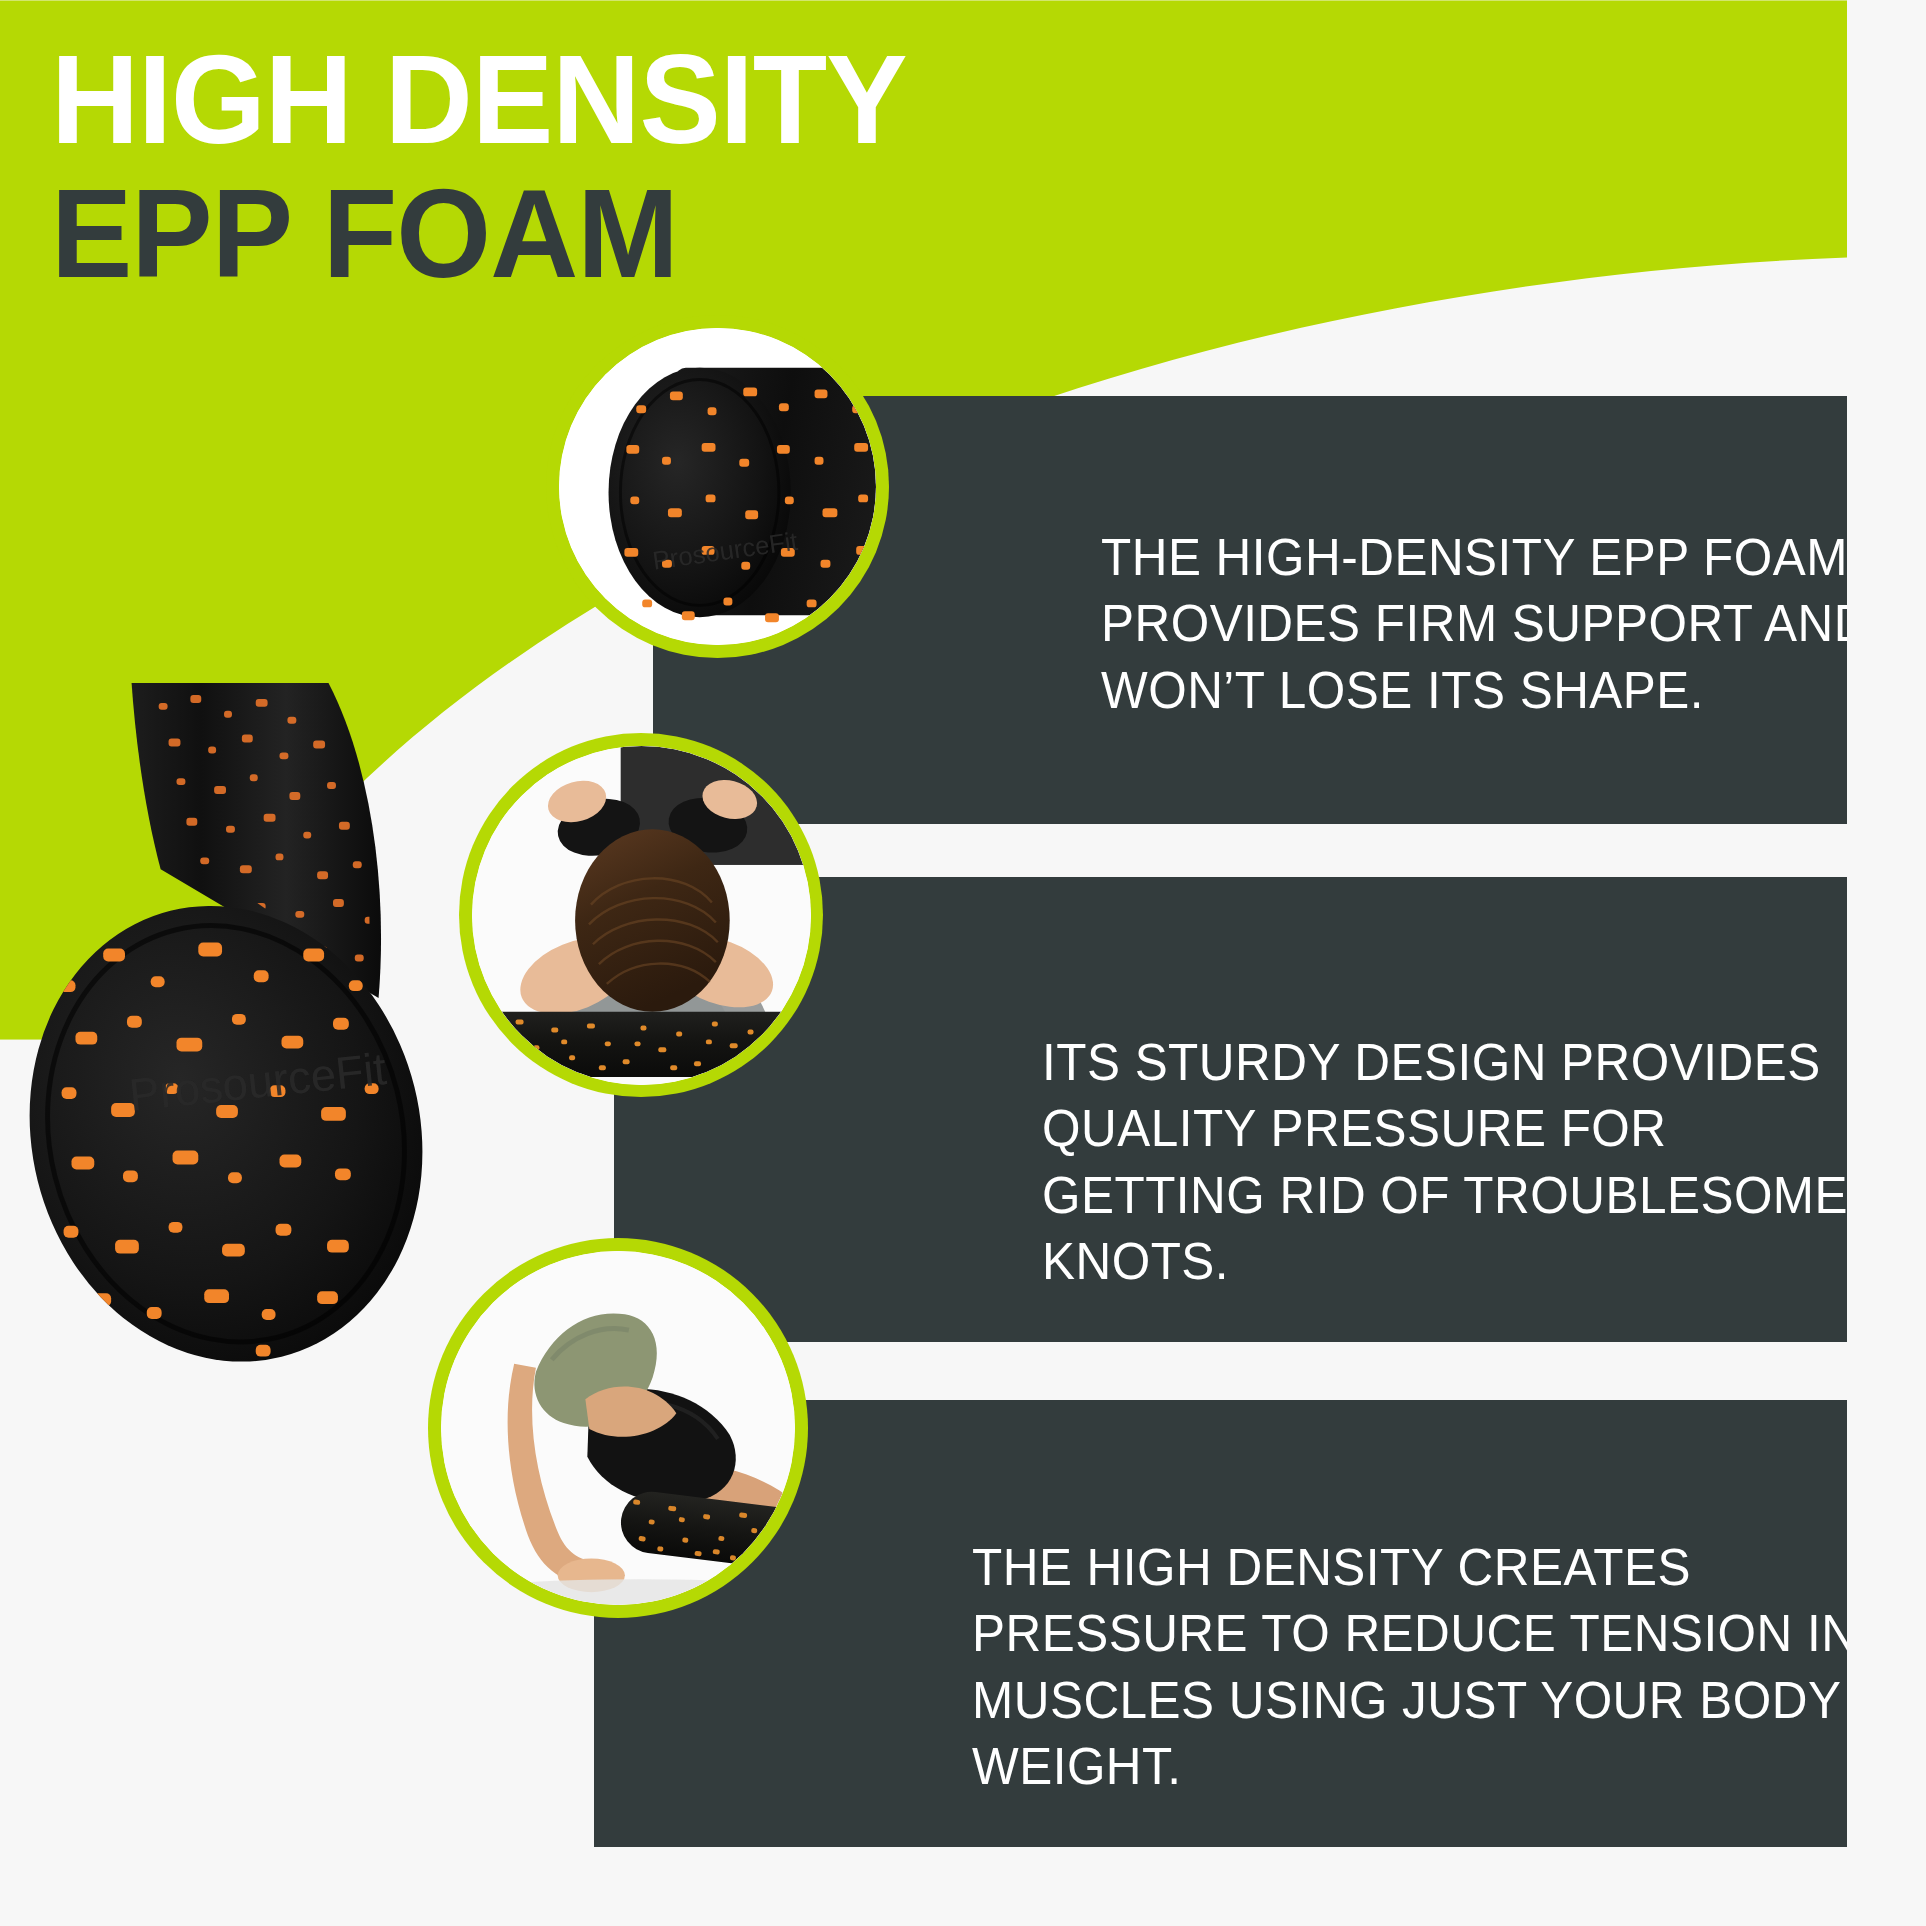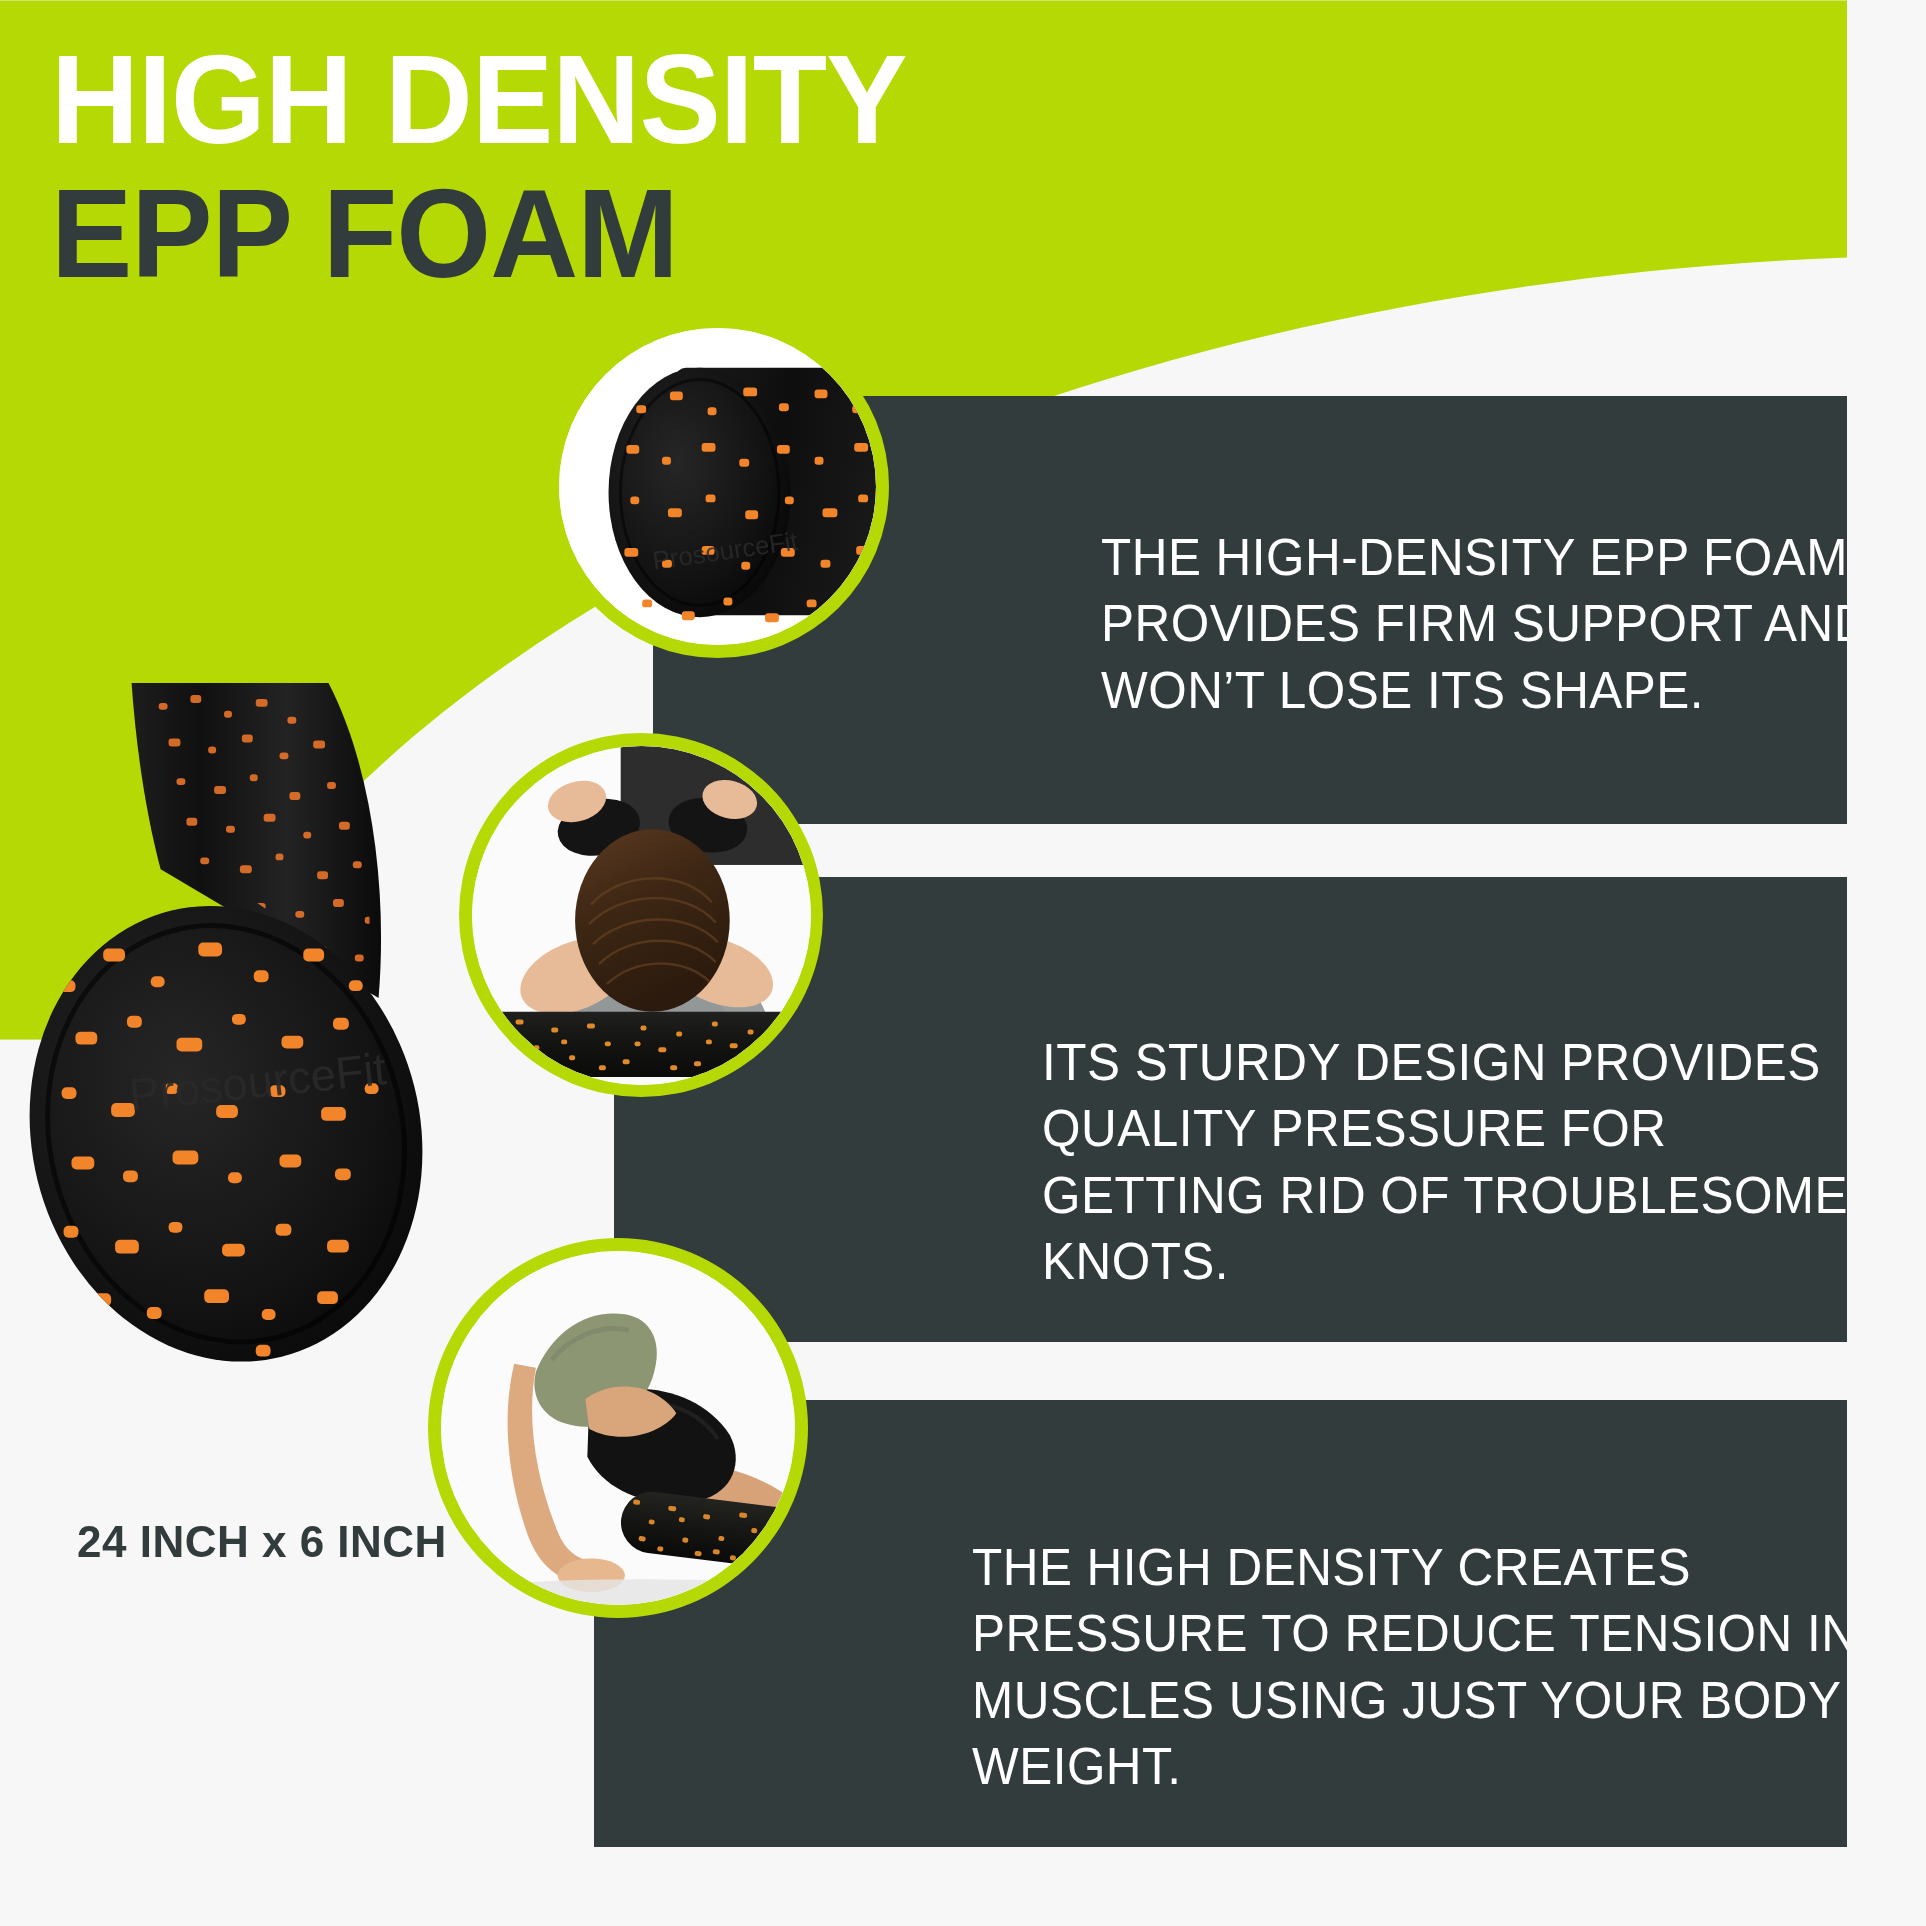--- a/index.html
+++ b/index.html
@@ -208,21 +208,20 @@
           <rect x="176" y="684" width="23" height="13" rx="5"></rect>
           <rect x="238" y="668" width="15" height="12" rx="5"></rect>
           <rect x="294" y="682" width="20" height="13" rx="5"></rect>
         </g>
 
         <text x="112" y="432" font-family="'Liberation Sans', sans-serif" font-size="46" fill="#2a2a2a" opacity="0.9" transform="rotate(-6 112 432)">ProsourceFit</text>
       </g>
     </svg>
   </div>
 
-  <div class="dim-caption">24 INCH x 6 INCH</div>
 
   <div class="medallion m1">
     <div class="inner">
       <svg width="317" height="317" viewBox="0 0 320 320">
         <defs>
           <radialGradient id="m1cap" cx="38%" cy="38%" r="76%">
             <stop offset="0%" stop-color="#262626"></stop>
             <stop offset="60%" stop-color="#131313"></stop>
             <stop offset="100%" stop-color="#040404"></stop>
           </radialGradient>

